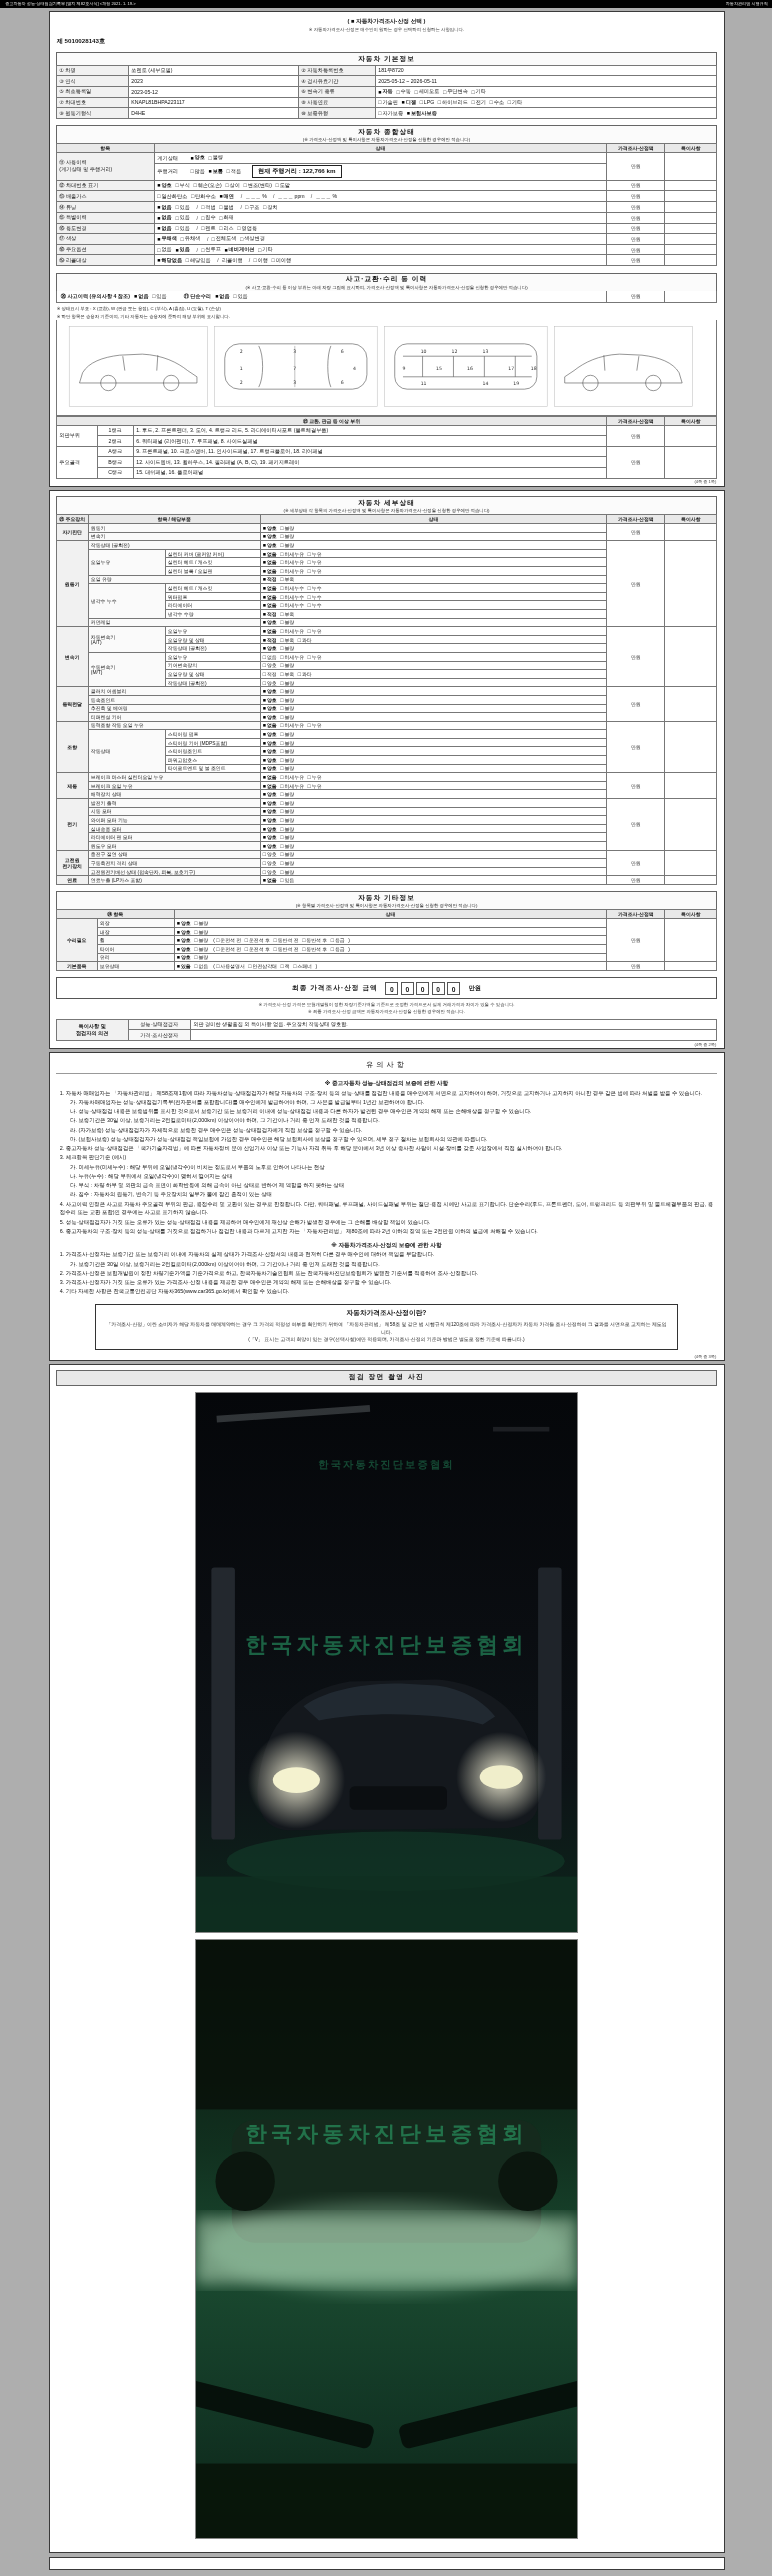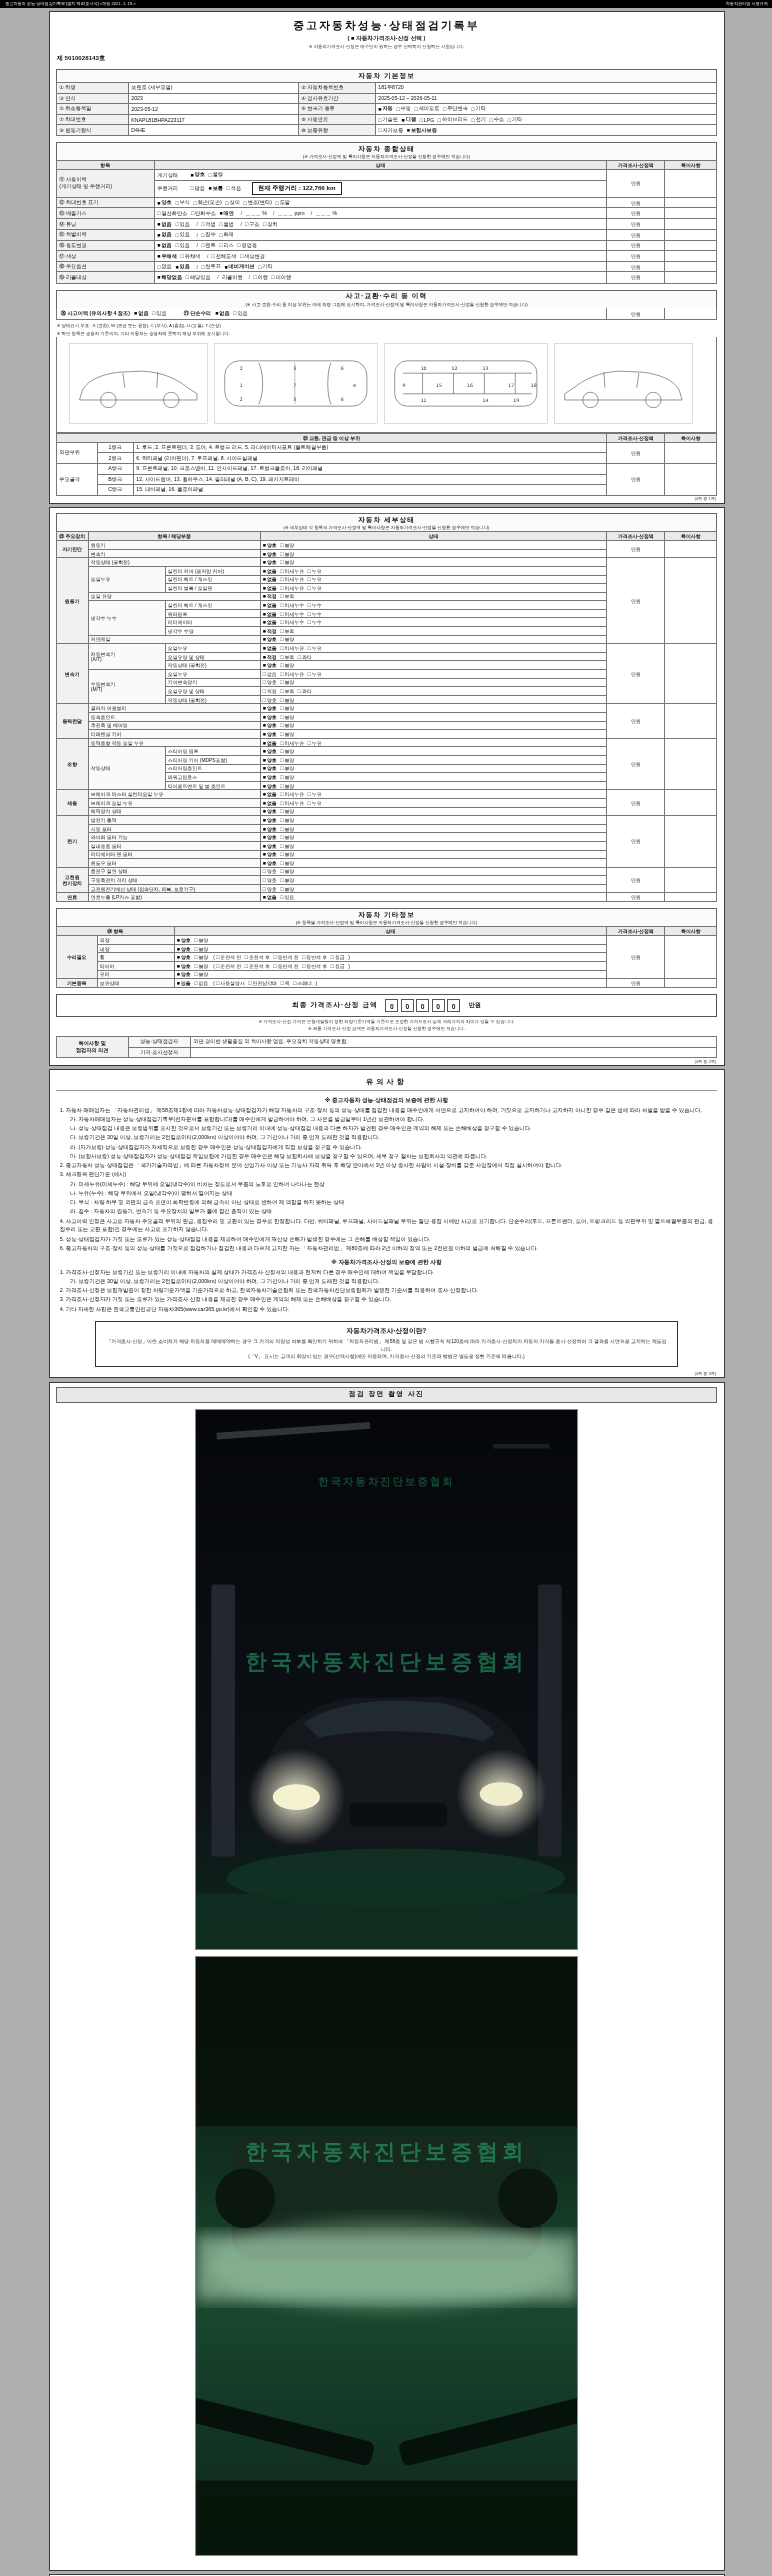--- a/index.html
+++ b/index.html
@@ -41,21 +41,21 @@
 .dt td.device{background:#f1f1f1;text-align:center;white-space:pre-line;font-weight:bold}
 .dt td.iname{background:#fafafa}
 .final-band{border:0.5px solid #555;margin-top:6.2px;padding:3.6px 5.2px;display:flex;align-items:center;justify-content:center;gap:5.2px}
 .final-label{font-size:6.7px;font-weight:bold;letter-spacing:1px}
 .digit{display:inline-block;width:13.4px;height:13.4px;border:0.5px solid #555;margin-left:2.1px;text-align:center;line-height:13.4px;font-size:6.7px;font-weight:bold;background:#fff}
 .final-unit{font-size:6.2px;font-weight:bold;margin-left:3.1px}
 .final-notes{font-size:4.4px;color:#333;margin-top:2.1px;text-align:center}
 .op th.oplab{white-space:pre-line;text-align:center;font-weight:bold}
 .op td.oprole{width:62px;background:#f7f7f7;text-align:center}
 .pgmark{position:absolute;right:7.2px;bottom:1.5px;font-size:4.1px;color:#444}
-.notice-title{text-align:center;font-weight:bold;font-size:7.2px;letter-spacing:3.1px;padding:2.1px 0 3.1px;border-bottom:0.5px solid #999;margin-bottom:5.2px}
+.notice-title{text-align:center;font-weight:normal;font-size:7.2px;letter-spacing:3.1px;padding:2.1px 0 3.1px;border-bottom:0.5px solid #999;margin-bottom:5.2px}
 .nl{font-size:5.4px;line-height:1.62;margin:0.5px 4.1px;text-align:justify}
 .nl.b{font-weight:bold;margin-top:5.2px;text-align:center;font-size:5.7px}
 .nl.i1{padding-left:10.3px}
 .pricing-box{width:88%;margin:8.2px auto 3.1px;border:0.8px solid #333;padding:4.1px 8.2px 5.2px}
 .pricing-title{text-align:center;font-weight:bold;font-size:6.7px;margin-bottom:2.6px}
 .pricing-line{font-size:4.9px;line-height:1.55;text-align:center;color:#222}
 .photos-titleband{border:0.5px solid #666;background:#e8e8e8;text-align:center;font-weight:bold;font-size:6.7px;letter-spacing:1.5px;padding:2.6px 0;margin-bottom:5.2px}
 .photo{width:383px;margin:6.2px auto;border:0.5px solid #888;position:relative;overflow:hidden;background:#0a0d11}
 .photo1{height:541px}
 .photo2{height:600px}
@@ -66,21 +66,20 @@
 </style>
 </head>
 <body>
 
 <div class="topbar">
   <span>중고자동차 성능·상태점검기록부 [별지 제82호서식] &lt;개정 2021. 1. 19.&gt;</span>
   <span>자동차관리법 시행규칙</span>
 </div>
 
 <div class="panel">
-  <div class="doc-title">중고자동차성능·상태점검기록부</div>
   <div class="doc-sub">( ■ 자동차가격조사·산정 선택 )</div>
   <div class="doc-note">※ 자동차가격조사·산정은 매수인이 원하는 경우 선택하여 신청하는 사항입니다.</div>
   <div class="doc-no">제 5010028143호</div>
 
   <div class="sec-head">
     <div class="sec-title">자동차 기본정보</div>
   </div>
   <table class="t">
     <colgroup>
         <col style="width:72px">

